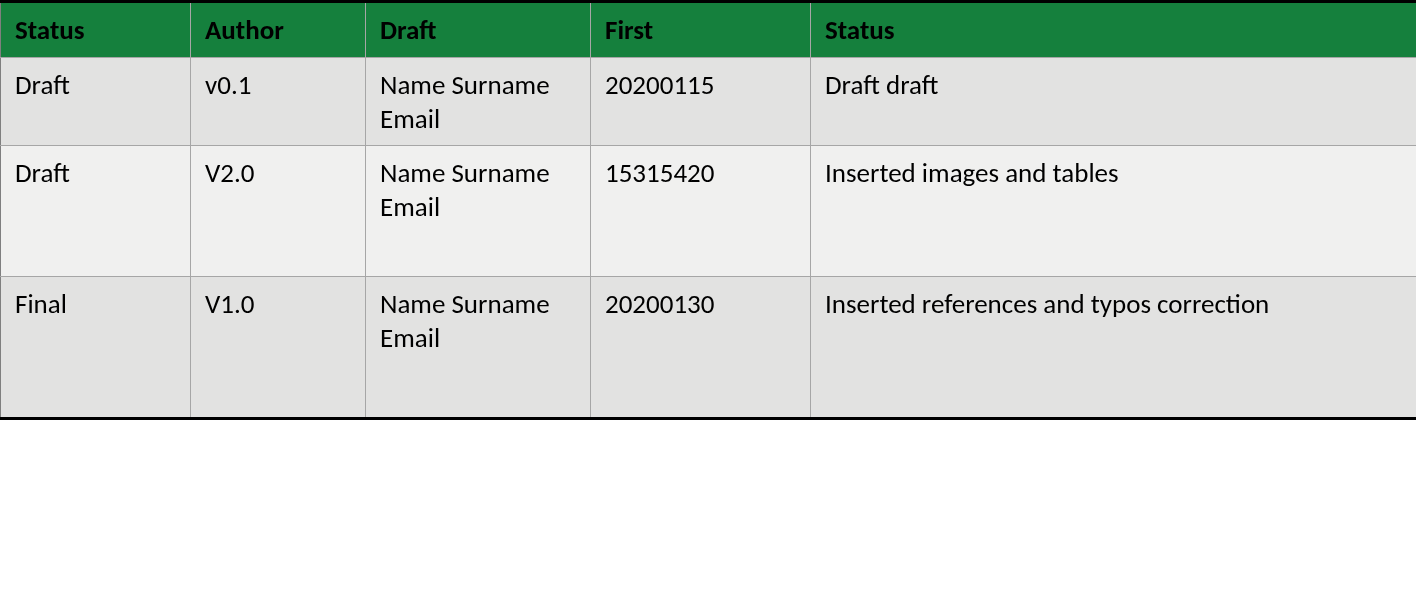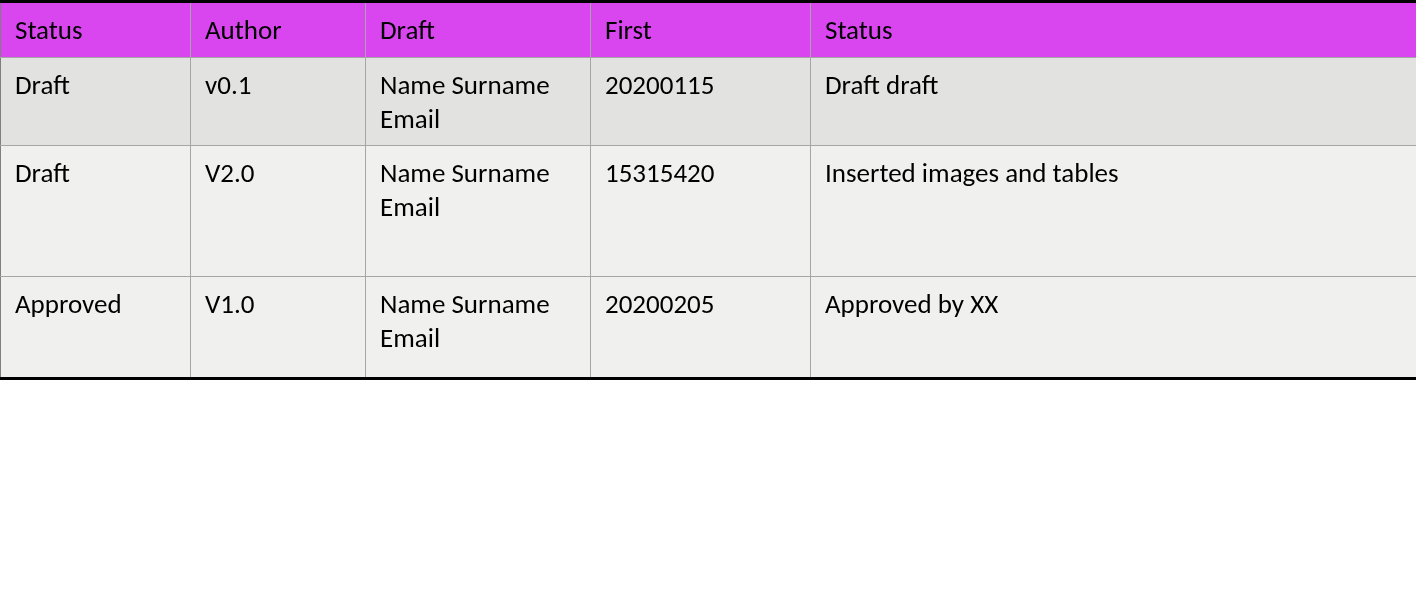--- a/index.html
+++ b/index.html
@@ -30,22 +30,22 @@
     padding: 10px 14px 10px 14px;
     font-size: 27px;
     line-height: 1.25;
     border-left: 1px solid #a6a6a6;
     border-right: 1px solid #a6a6a6;
     border-top: 1px solid #a6a6a6;
     border-bottom: 1px solid #a6a6a6;
     color: #000;
   }
   th {
-    font-weight: 400;
-    background: #d946ef;
+    font-weight: 700;
+    background: #15803d;
   }
   thead tr th {
     border-top: none;
   }
   tbody tr:last-child td {
     border-bottom: none;
   }
   tbody tr.shade td {
     background: #e2e2e1;
   }
@@ -90,22 +90,22 @@
       <td>20200115</td>
       <td>Draft draft</td>
     </tr>
     <tr class="light r1">
       <td>Draft</td>
       <td>V2.0</td>
       <td>Name Surname Email</td>
       <td>15315420</td>
       <td>Inserted images and tables</td>
     </tr>
-    <tr class="light r3">
-      <td>Approved</td>
+    <tr class="shade r2">
+      <td>Final</td>
       <td>V1.0</td>
       <td>Name Surname Email</td>
-      <td>20200205</td>
-      <td>Approved by XX</td>
+      <td>20200130</td>
+      <td>Inserted references and typos correction</td>
     </tr>
   </tbody>
 </table>
 </div>
 
 </body></html>

